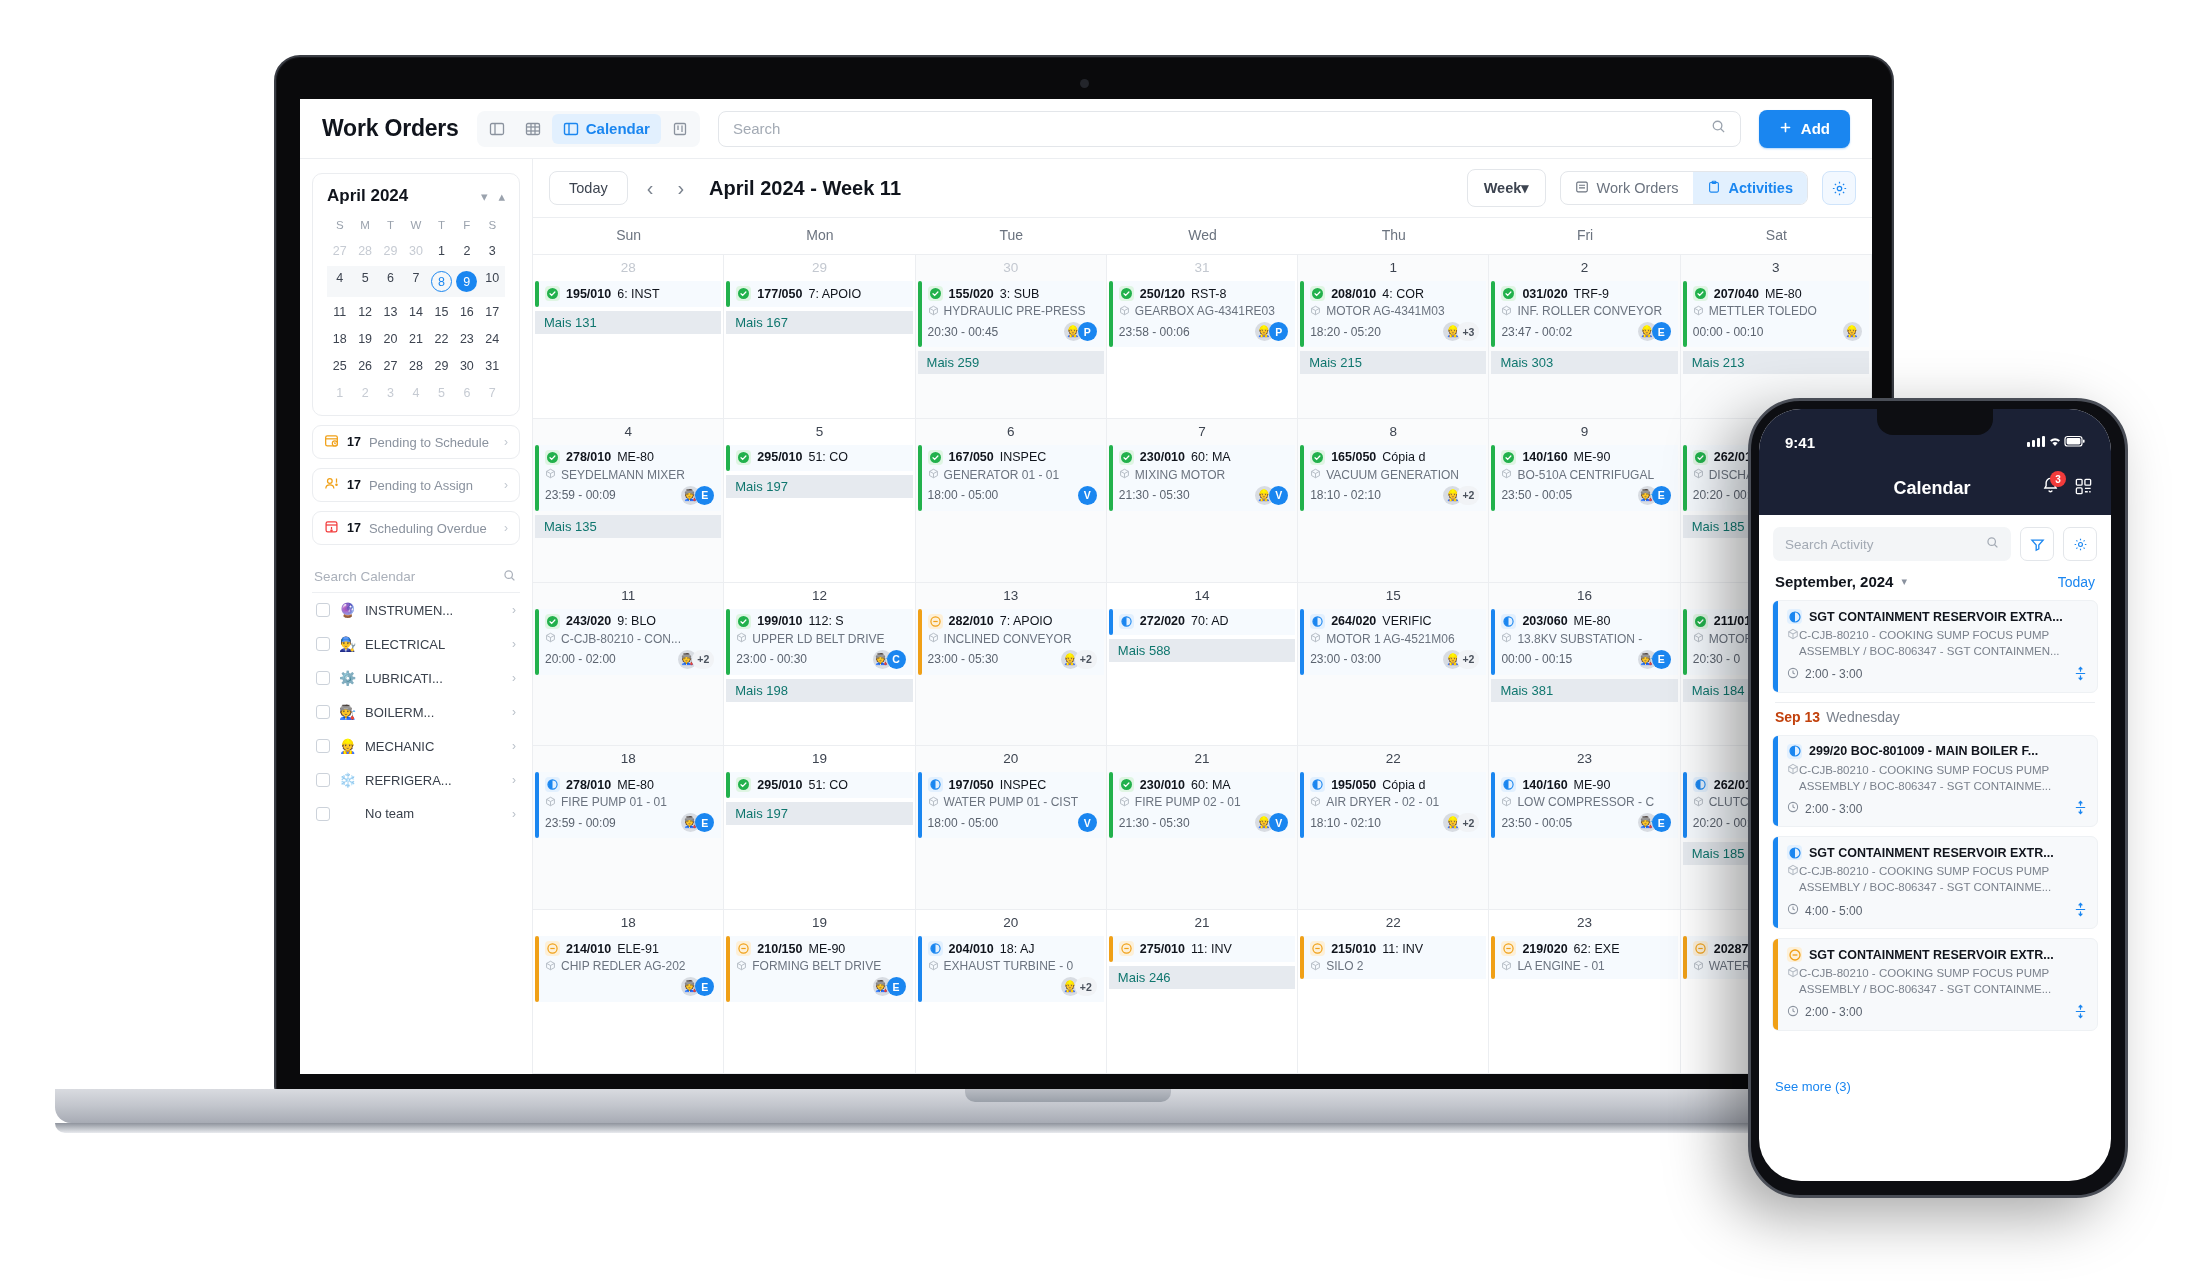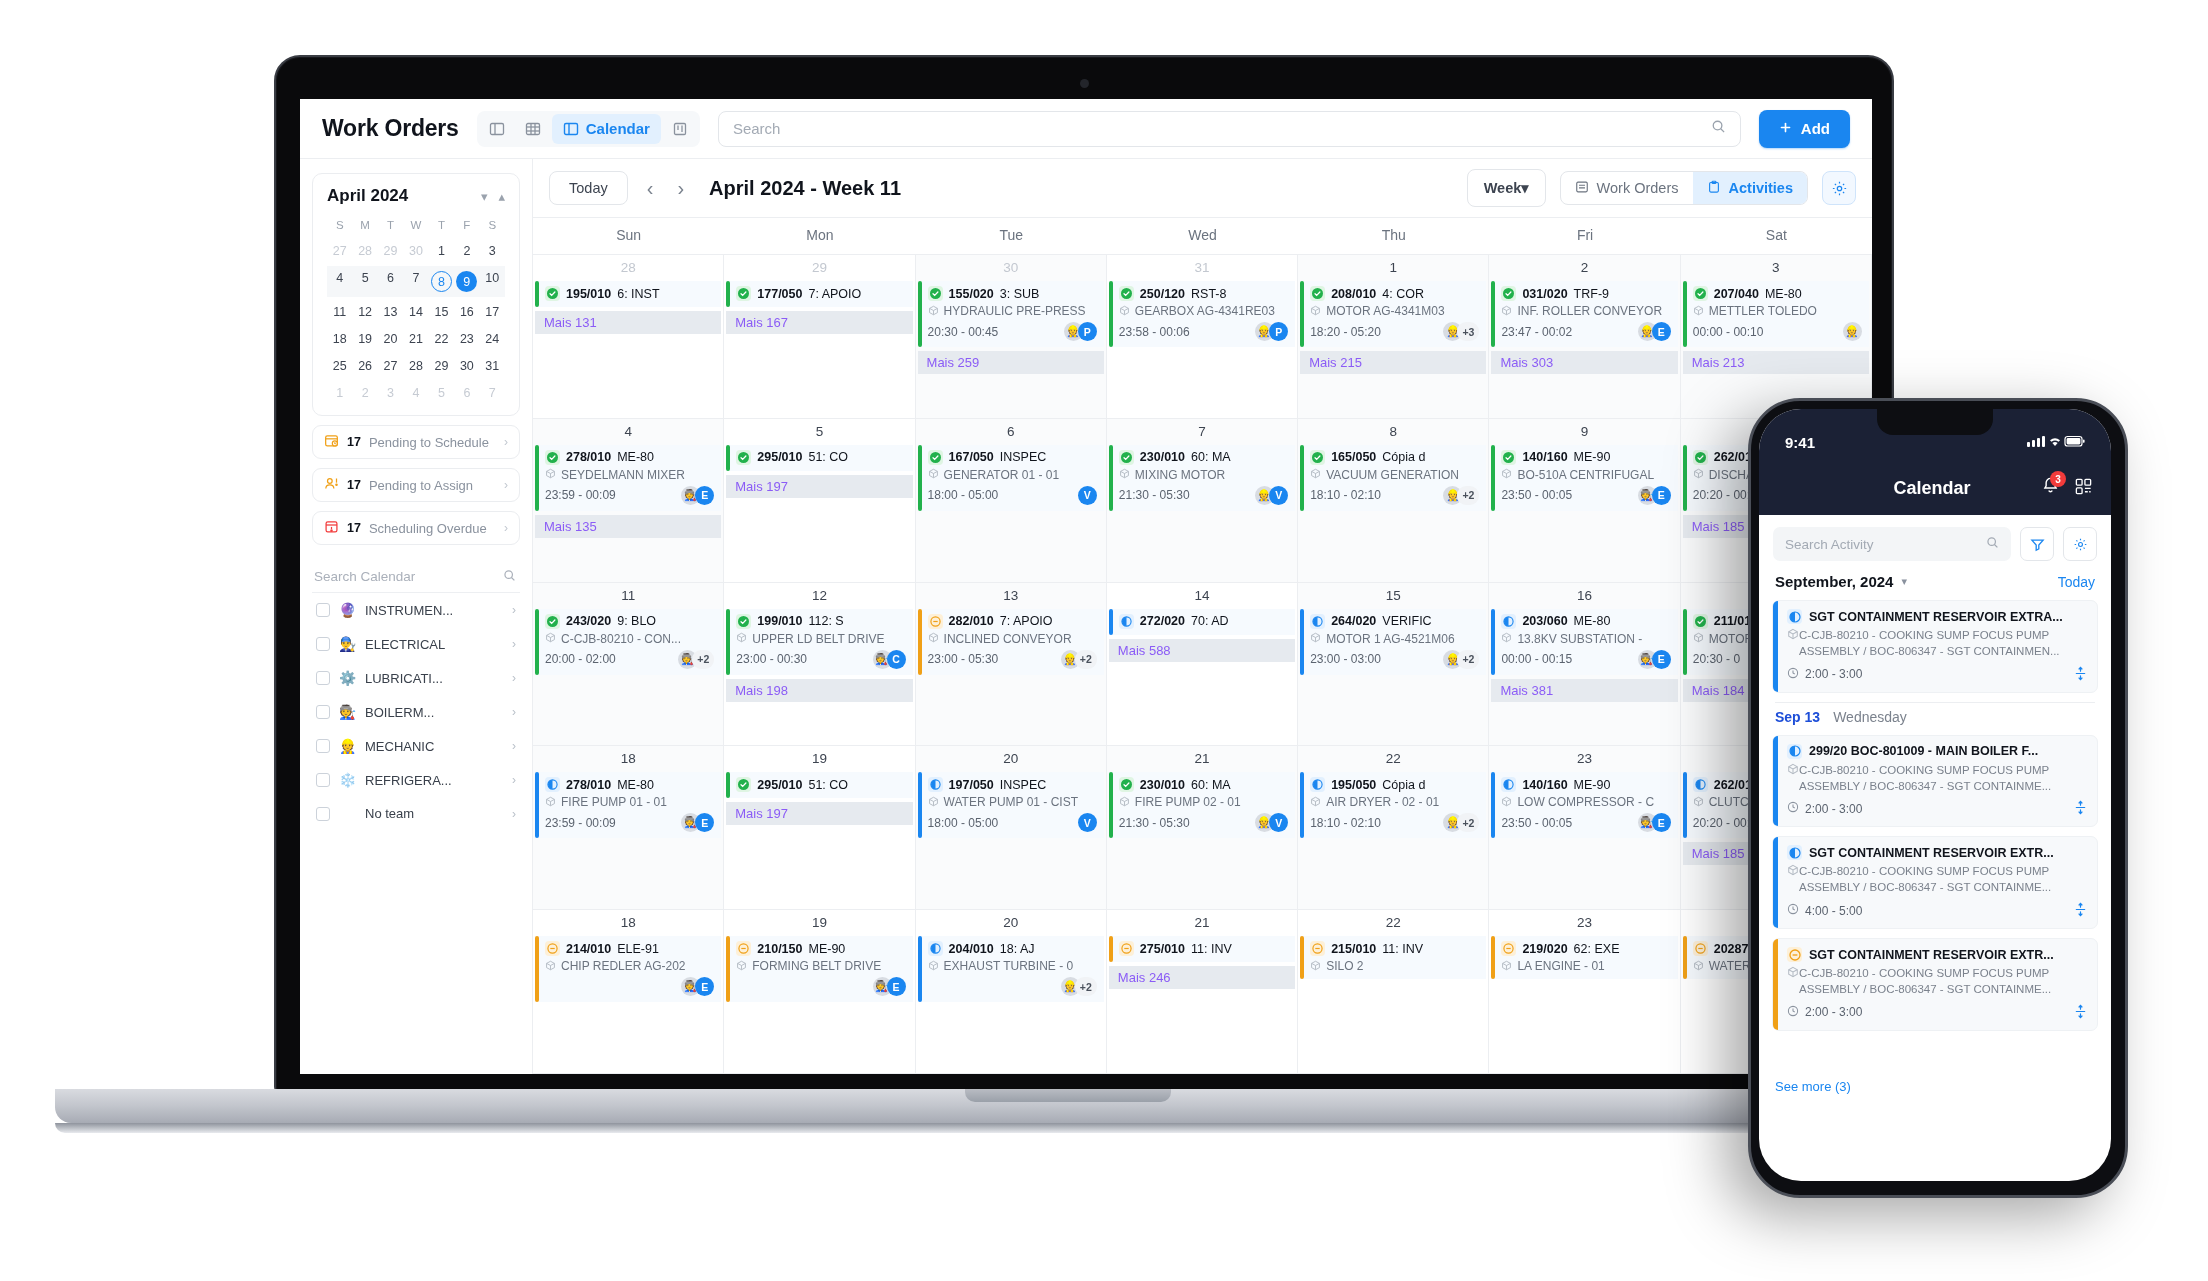--- a/index.html
+++ b/index.html
@@ -134,21 +134,21 @@
   .cube { color:#b4bbc4; font-size:11px; flex:none; }
   .ev-l3 { display:flex; align-items:center; margin-top:4px; font-size:12px; color:#5b636f; }
   .ev-time { flex:1; white-space:nowrap; }
   .av { display:flex; align-items:center; }
   .av .a1 { width:19px; height:19px; border-radius:50%; background:#d8dce2; font-size:11px;
     display:flex; align-items:center; justify-content:center; }
   .av .a2 { width:19px; height:19px; border-radius:50%; color:#fff; font-size:10.5px; font-weight:700;
     display:flex; align-items:center; justify-content:center; margin-left:-5px; background:#1a86f0; }
   .av .plus { width:22px; height:19px; border-radius:9px; background:#f1f3f6; color:#4a515c;
     font-size:10.5px; font-weight:700; display:flex; align-items:center; justify-content:center; margin-left:-5px; }
-  .more { margin:4px 2px 0; background:#e6eaef; color:#8b5cf6; font-size:13px; padding:4px 9px; }
+  .more { margin:4px 2px 0; background:#e6eaef; color:#0f766e; font-size:13px; padding:4px 9px; }
 
   
   .phone { position:absolute; left:1748px; top:398px; width:380px; height:800px; }
   .phone-body { position:absolute; inset:0; background:#0d0e12; border-radius:52px;
     border:3px solid #4a4e57; box-shadow:-22px 18px 60px rgba(0,0,0,.35); }
   .phone-screen { position:absolute; left:11px; top:11px; width:352px; height:772px;
     background:#fff; border-radius:42px; overflow:hidden; }
   .ph-status { height:52px; background:#1b2135; display:flex; align-items:center;
     justify-content:space-between; padding:14px 26px 0; color:#fff; font-size:15px; font-weight:700; position:relative; }
   .notch { position:absolute; left:50%; top:0; margin-left:-58px; width:116px; height:26px;
@@ -174,21 +174,21 @@
     padding:8px 10px 9px 14px; margin-bottom:9px; }
   .ph-card::before { content:""; position:absolute; left:0; top:0; bottom:0; width:5px;
     border-radius:7px 0 0 7px; background:#1a86f0; }
   .ph-card.ora::before { background:#f0a017; }
   .ph-t1 { display:flex; align-items:center; gap:7px; font-size:12.5px; font-weight:700;
     color:#10141c; white-space:nowrap; overflow:hidden; }
   .ph-t2 { font-size:11.5px; color:#7b828d; line-height:1.38; margin-top:4px; display:flex; gap:0; }
   .ph-t3 { display:flex; align-items:center; gap:6px; font-size:12px; color:#5b636f; margin-top:6px; }
   .ph-resize { margin-left:auto; color:#1a86f0; font-size:13px; line-height:1; text-align:center; }
   .ph-daysep { font-size:14px; color:#7b828d; padding:6px 3px 10px; }
-  .ph-daysep b { color:#1d4ed8; margin-right:13px; }
+  .ph-daysep b { color:#c2410c; margin-right:6px; }
   .ph-seemore { text-align:left; color:#1a86f0; font-size:13px; padding:4px 3px 14px;margin-top:44px; }
   .hr { height:1px; background:#eceef1; margin:2px 3px 0; }
 </style>
 </head>
 <body>
 
 <div class="stage">
 
   <div class="laptop">
     <div class="laptop-lid">

